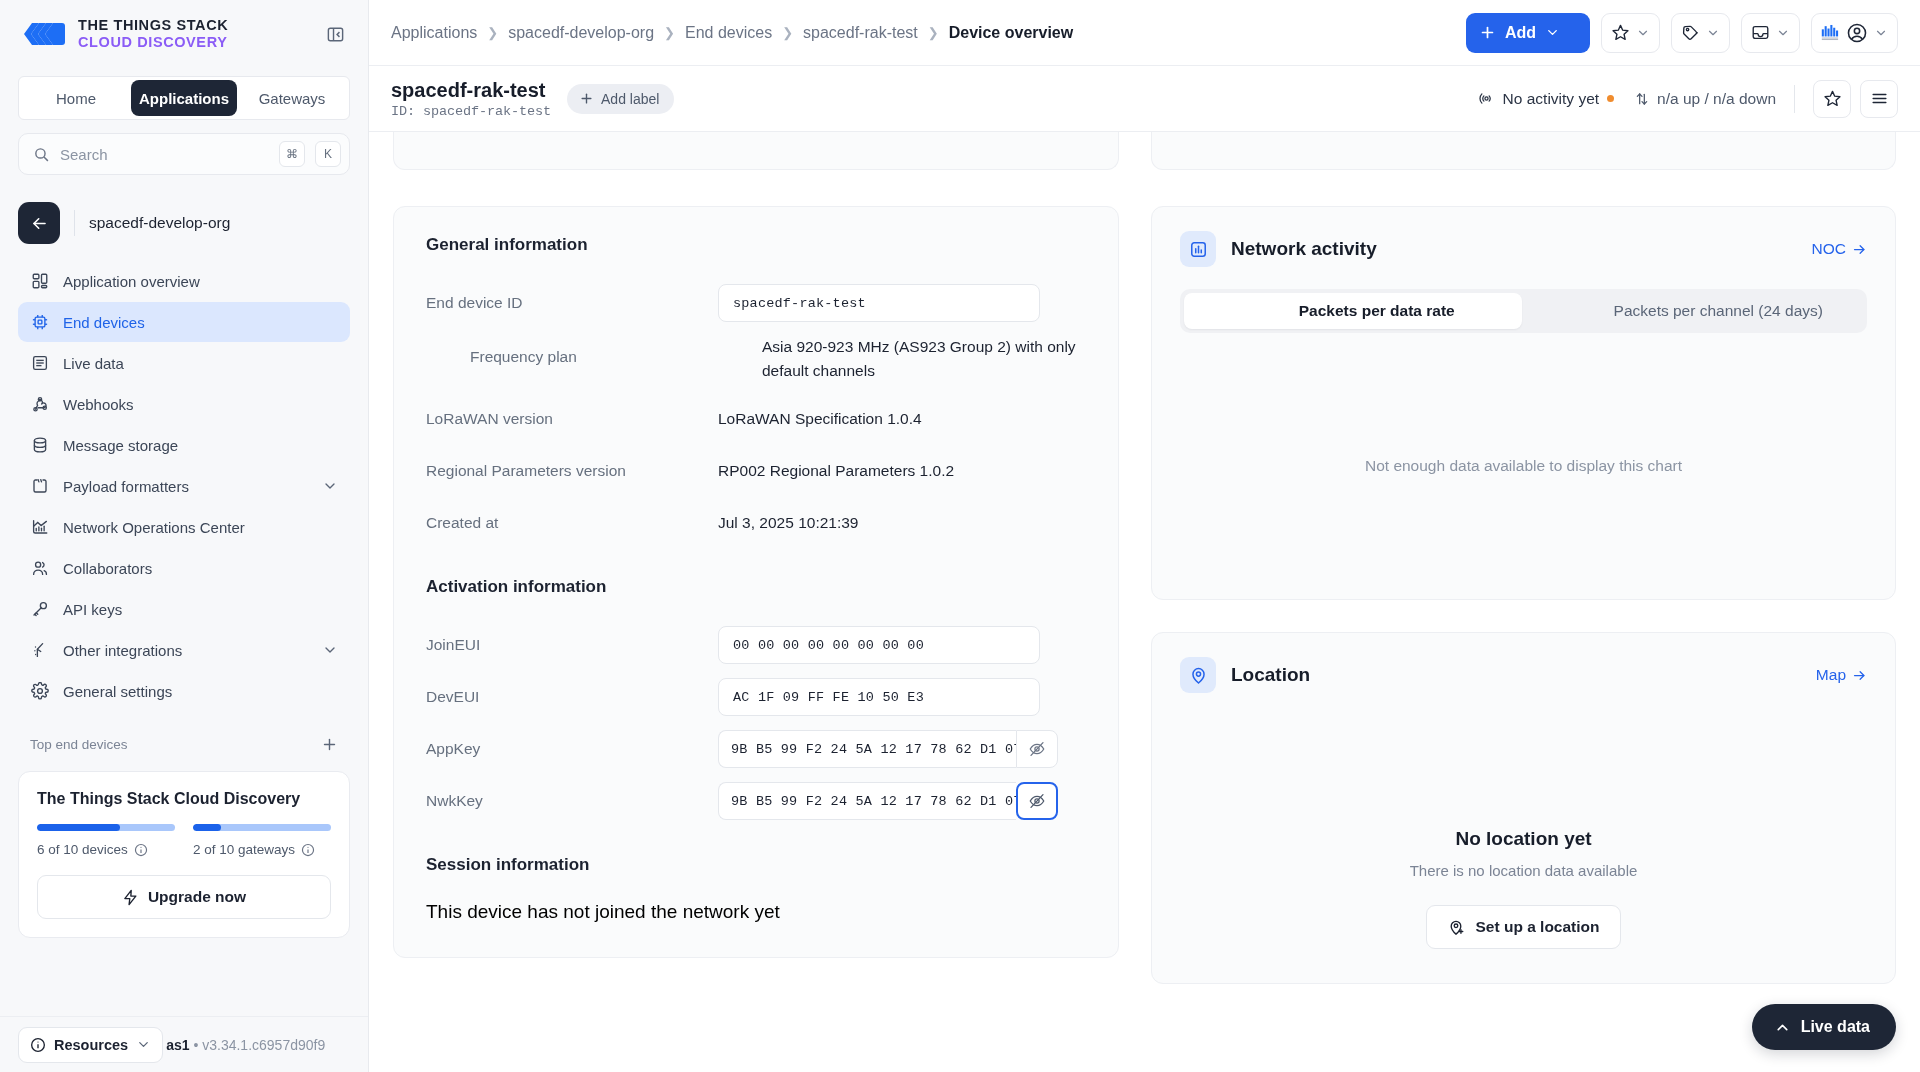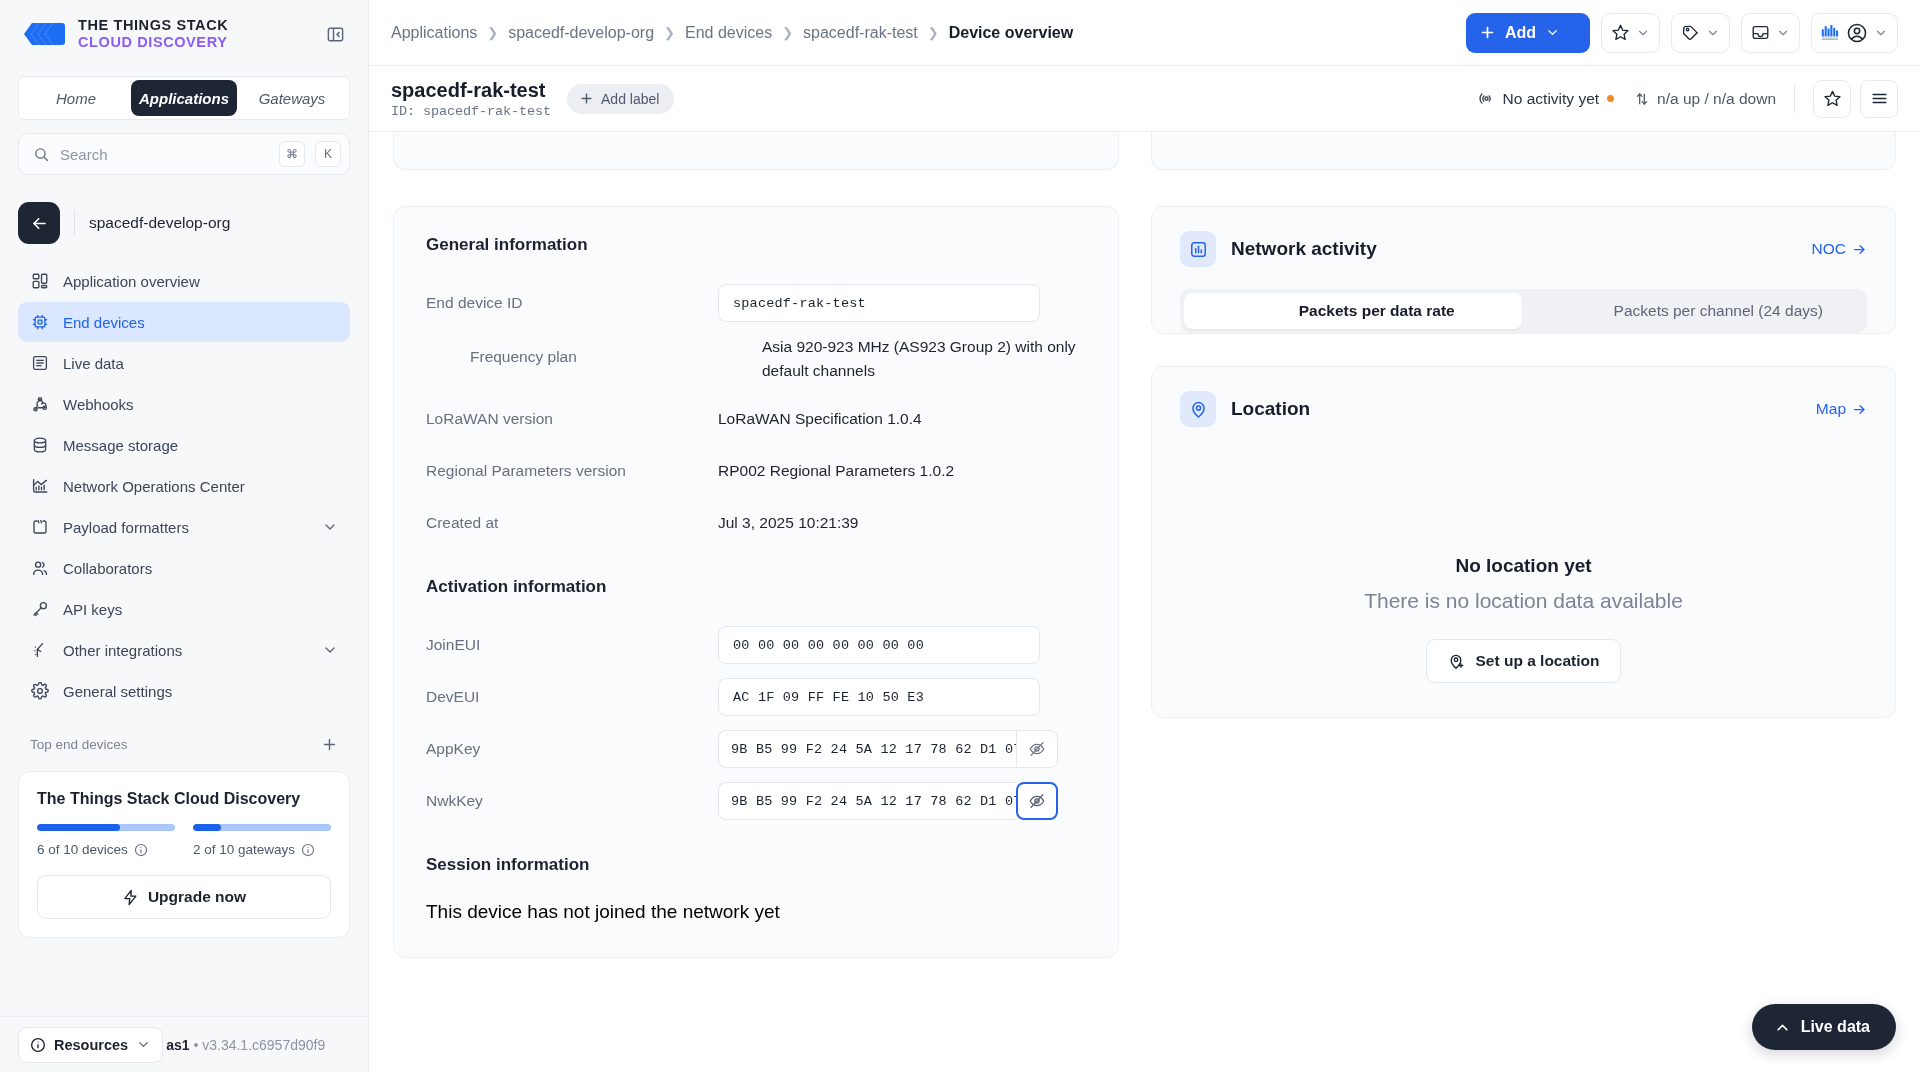--- a/index.html
+++ b/index.html
@@ -37,21 +37,21 @@
   }
   .collapse-btn {
     margin-left: auto; width: 26px; height: 26px;
     display: flex; align-items: center; justify-content: center;
     color: #5b6678; cursor: pointer; border-radius: 5px;
   }
 
   .seg-tabs {
     margin: 8px 18px 0 18px; height: 44px;
     background: #ffffff; border: 1px solid #e7e9ee; border-radius: 6px;
-    display: flex; align-items: center; padding: 4px; gap: 2px; font-style: italic;
+    display: flex; align-items: center; padding: 4px; gap: 2px;
   }
   .seg-tab {
     flex: 1; height: 36px; border-radius: 8px;
     display: flex; align-items: center; justify-content: center;
     font-size: 15px; color: #4e596b; cursor: pointer; font-weight: 400;
   }
   .seg-tab.active { background: #1e2636; color: #fff; font-weight: 700; }
 
   .search-box {
     margin: 13px 18px 0 18px; height: 42px;
@@ -248,21 +248,21 @@
   .toggle.active { background: #fff; color: #171d2a; font-weight: 700; box-shadow: 0 1px 2px rgba(16,24,40,.06); }
   .chart-empty {
     height: 266px; display: flex; align-items: center; justify-content: center;
     font-size: 15.5px; color: #8b94a3;
   }
   .loc-body {
     height: 290px; display: flex; flex-direction: column;
     align-items: center; justify-content: flex-end; padding-bottom: 34px;
   }
   .loc-h { font-size: 19px; font-weight: 700; color: #171d2a; }
-  .loc-s { font-size: 21px; color: #7b8495; margin-top: 12px; }
+  .loc-s { font-size: 15px; color: #7b8495; margin-top: 12px; }
   .loc-btn {
     margin-top: 26px; height: 44px; border: 1px solid #e4e7ec; border-radius: 9px;
     background: #fff; display: flex; align-items: center; gap: 10px; padding: 0 20px;
     font-size: 15.5px; font-weight: 700; color: #1c2230; cursor: pointer;
   }
 
   .live-fab {
     position: absolute; right: 24px; bottom: 22px;
     height: 46px; border-radius: 23px; background: #1e2636; color: #fff;
     display: flex; align-items: center; gap: 10px; padding: 0 26px 0 22px;
@@ -396,45 +396,45 @@
             <path d="M4.5 6v12c0 1.8 3.4 3.2 7.5 3.2s7.5-1.4 7.5-3.2V6"></path>
             <path d="M4.5 12c0 1.8 3.4 3.2 7.5 3.2s7.5-1.4 7.5-3.2"></path>
           </svg>
         </span>
         <span>Message storage</span>
       </div>
 
       <div class="nav-item">
         <span class="ic">
           <svg class="ico" width="18" height="18" viewBox="0 0 24 24" fill="none" stroke="currentColor" stroke-width="1.8" stroke-linecap="round">
+            <path d="M8 4H5.8A1.8 1.8 0 0 0 4 5.8V18a2 2 0 0 0 2 2h12a2 2 0 0 0 2-2V6a2 2 0 0 0-2-2h-2"></path>
+            <path d="M9.5 3.5l1 3"></path>
+              <path d="M13 3.5l1 3"></path>
+          </svg>
+        </span>
+        <span>Payload formatters</span>
+        <span class="chev">
+          <svg class="ico" width="16" height="16" viewBox="0 0 24 24" fill="none" stroke="currentColor" stroke-width="2" stroke-linecap="round" stroke-linejoin="round">
+              <polyline points="6,9 12,15 18,9"></polyline>
+            </svg>
+        </span>
+      </div>
+
+      <div class="nav-item">
+        <span class="ic">
+          <svg class="ico" width="18" height="18" viewBox="0 0 24 24" fill="none" stroke="currentColor" stroke-width="1.8" stroke-linecap="round">
             <path d="M3.5 3.5v14.5a2 2 0 0 0 2 2H21"></path>
             <path d="M3.5 11 L9 6 L13.5 10 L20.5 4.5"></path>
             <line x1="7" y1="17" x2="7" y2="14"></line>
               <line x1="10.5" y1="17" x2="10.5" y2="12"></line>
             <line x1="14" y1="17" x2="14" y2="13.5"></line>
               <line x1="17.5" y1="17" x2="17.5" y2="11"></line>
           </svg>
         </span>
         <span>Network Operations Center</span>
-      </div>
-
-      <div class="nav-item">
-        <span class="ic">
-          <svg class="ico" width="18" height="18" viewBox="0 0 24 24" fill="none" stroke="currentColor" stroke-width="1.8" stroke-linecap="round">
-            <path d="M8 4H5.8A1.8 1.8 0 0 0 4 5.8V18a2 2 0 0 0 2 2h12a2 2 0 0 0 2-2V6a2 2 0 0 0-2-2h-2"></path>
-            <path d="M9.5 3.5l1 3"></path>
-              <path d="M13 3.5l1 3"></path>
-          </svg>
-        </span>
-        <span>Payload formatters</span>
-        <span class="chev">
-          <svg class="ico" width="16" height="16" viewBox="0 0 24 24" fill="none" stroke="currentColor" stroke-width="2" stroke-linecap="round" stroke-linejoin="round">
-              <polyline points="6,9 12,15 18,9"></polyline>
-            </svg>
-        </span>
       </div>
 
       <div class="nav-item">
         <span class="ic">
           <svg class="ico" width="18" height="18" viewBox="0 0 24 24" fill="none" stroke="currentColor" stroke-width="1.8" stroke-linecap="round">
             <circle cx="9.5" cy="7.5" r="3.4"></circle>
               <path d="M3.5 20.5c0-3.3 2.7-5.6 6-5.6s6 2.3 6 5.6"></path>
             <path d="M15.5 4.7a3.4 3.4 0 0 1 0 6.1"></path>
               <path d="M17.5 15.6c1.9.7 3.1 2.5 3.1 4.9"></path>
           </svg>
@@ -828,20 +828,21 @@
                       <line x1="4" y1="12" x2="19" y2="12"></line>
                       <polyline points="13,6 19,12 13,18"></polyline>
                     </svg>
                 </span>
               </div>
             </div>
             <div class="toggle-group">
               <div class="toggle active">Packets per data rate</div>
               <div class="toggle">Packets per channel (24 days)</div>
             </div>
+            <div class="chart-empty">Not enough data available to display this chart</div>
           </div>
 
           <div class="rcard" style="margin-top:32px;">
             <div class="rhead">
               <div class="rbadge">
                 <svg class="ico" width="19" height="19" viewBox="0 0 24 24" fill="none" stroke="currentColor" stroke-width="1.9">
                   <path d="M12 21.5s7-6 7-11.2A7 7 0 0 0 5 10.3C5 15.5 12 21.5 12 21.5z"></path>
                     <circle cx="12" cy="10.2" r="2.6"></circle>
                 </svg>
               </div>

